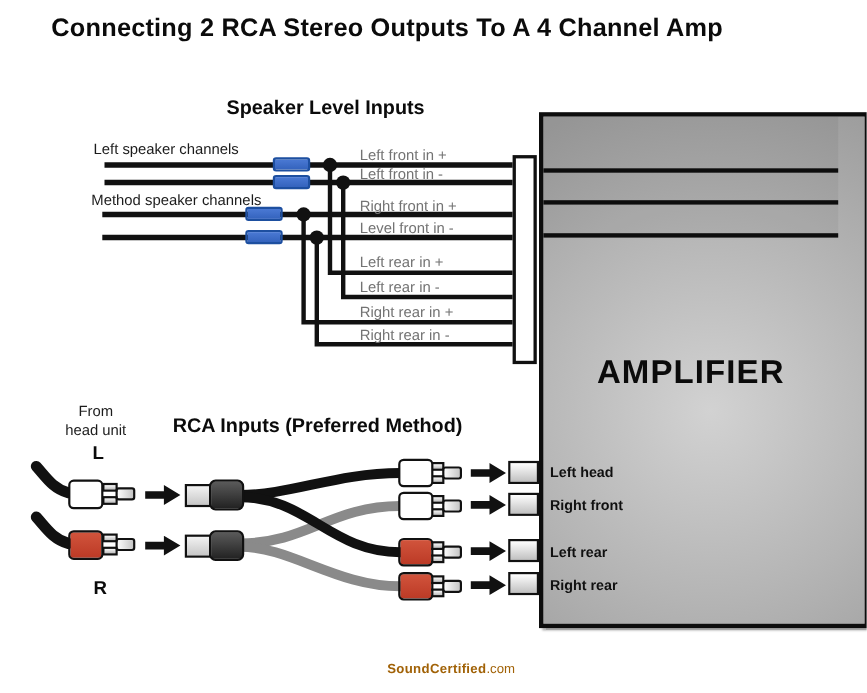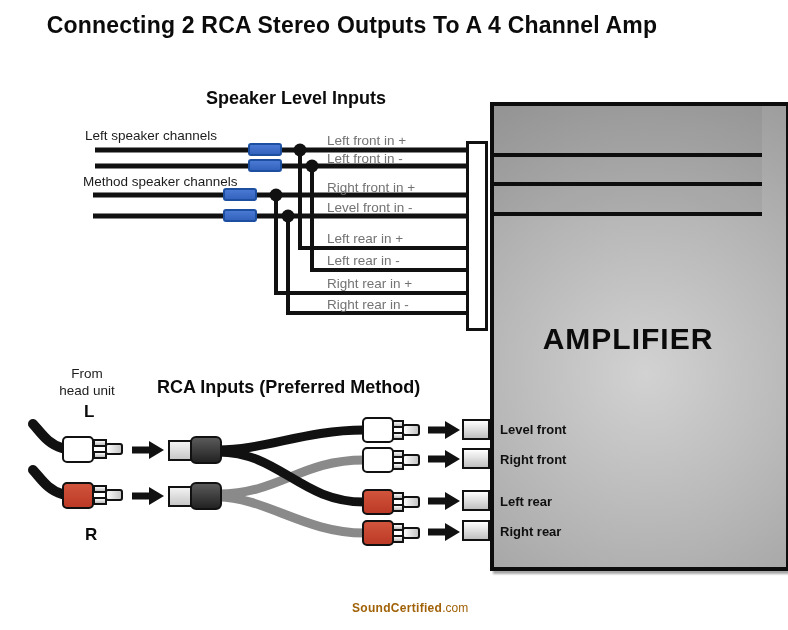--- a/index.html
+++ b/index.html
@@ -199,21 +199,21 @@
   <div class="plug-tab" style="left:390px;top:523px;"></div>
   <div class="plug-tab" style="left:390px;top:535px;"></div>
   <div class="plug-tip" style="left:402px;top:527px;"></div>
   <div class="plug-body red" style="left:362px;top:520px;height:26px;"></div>
 
   <div class="jack" style="top:419px;"></div>
   <div class="jack" style="top:448px;"></div>
   <div class="jack" style="top:490px;"></div>
   <div class="jack" style="top:520px;"></div>
 
-  <div class="amp-input-label" style="left:500px;top:422px;">Level front</div>
+  <div class="amp-input-label" style="left:500px;top:422px;">Left head</div>
   <div class="amp-input-label" style="left:500px;top:452px;">Right front</div>
   <div class="amp-input-label" style="left:500px;top:494px;">Left rear</div>
   <div class="amp-input-label" style="left:500px;top:524px;">Right rear</div>
 
   <div class="footer">
     <span class="brand">SoundCertified</span><span>.com</span>
   </div>
 
 </div>
 

